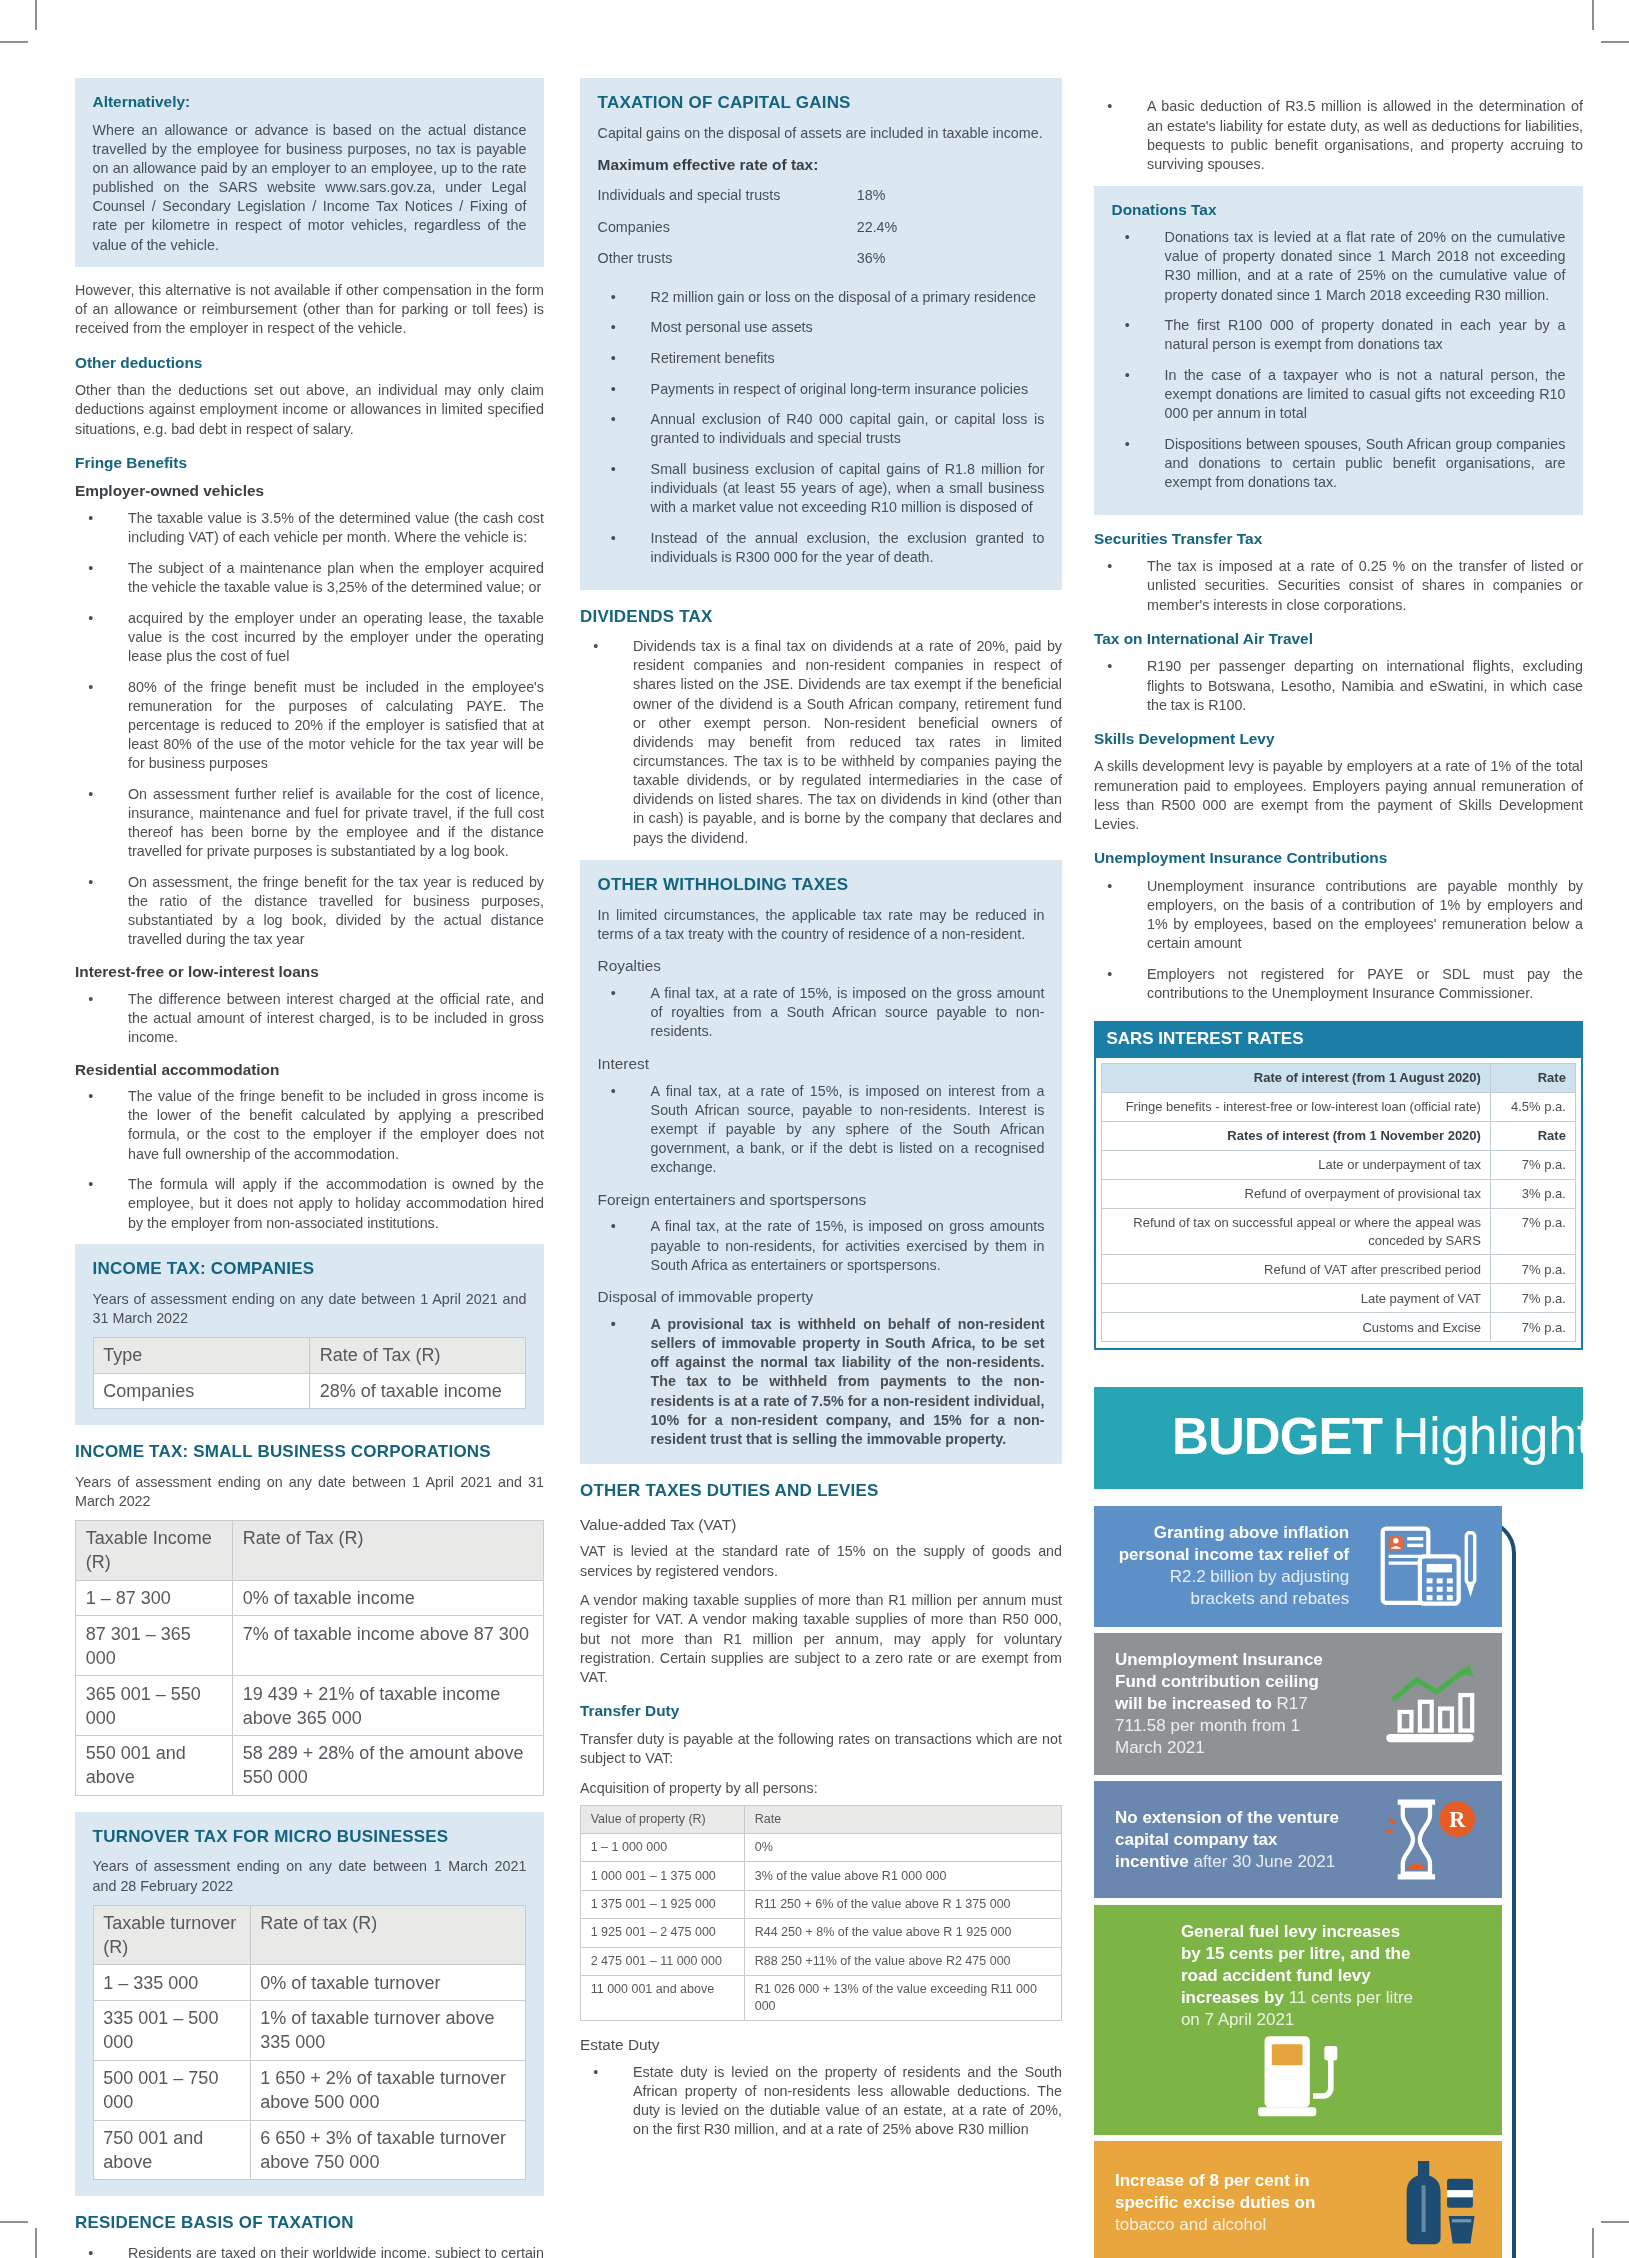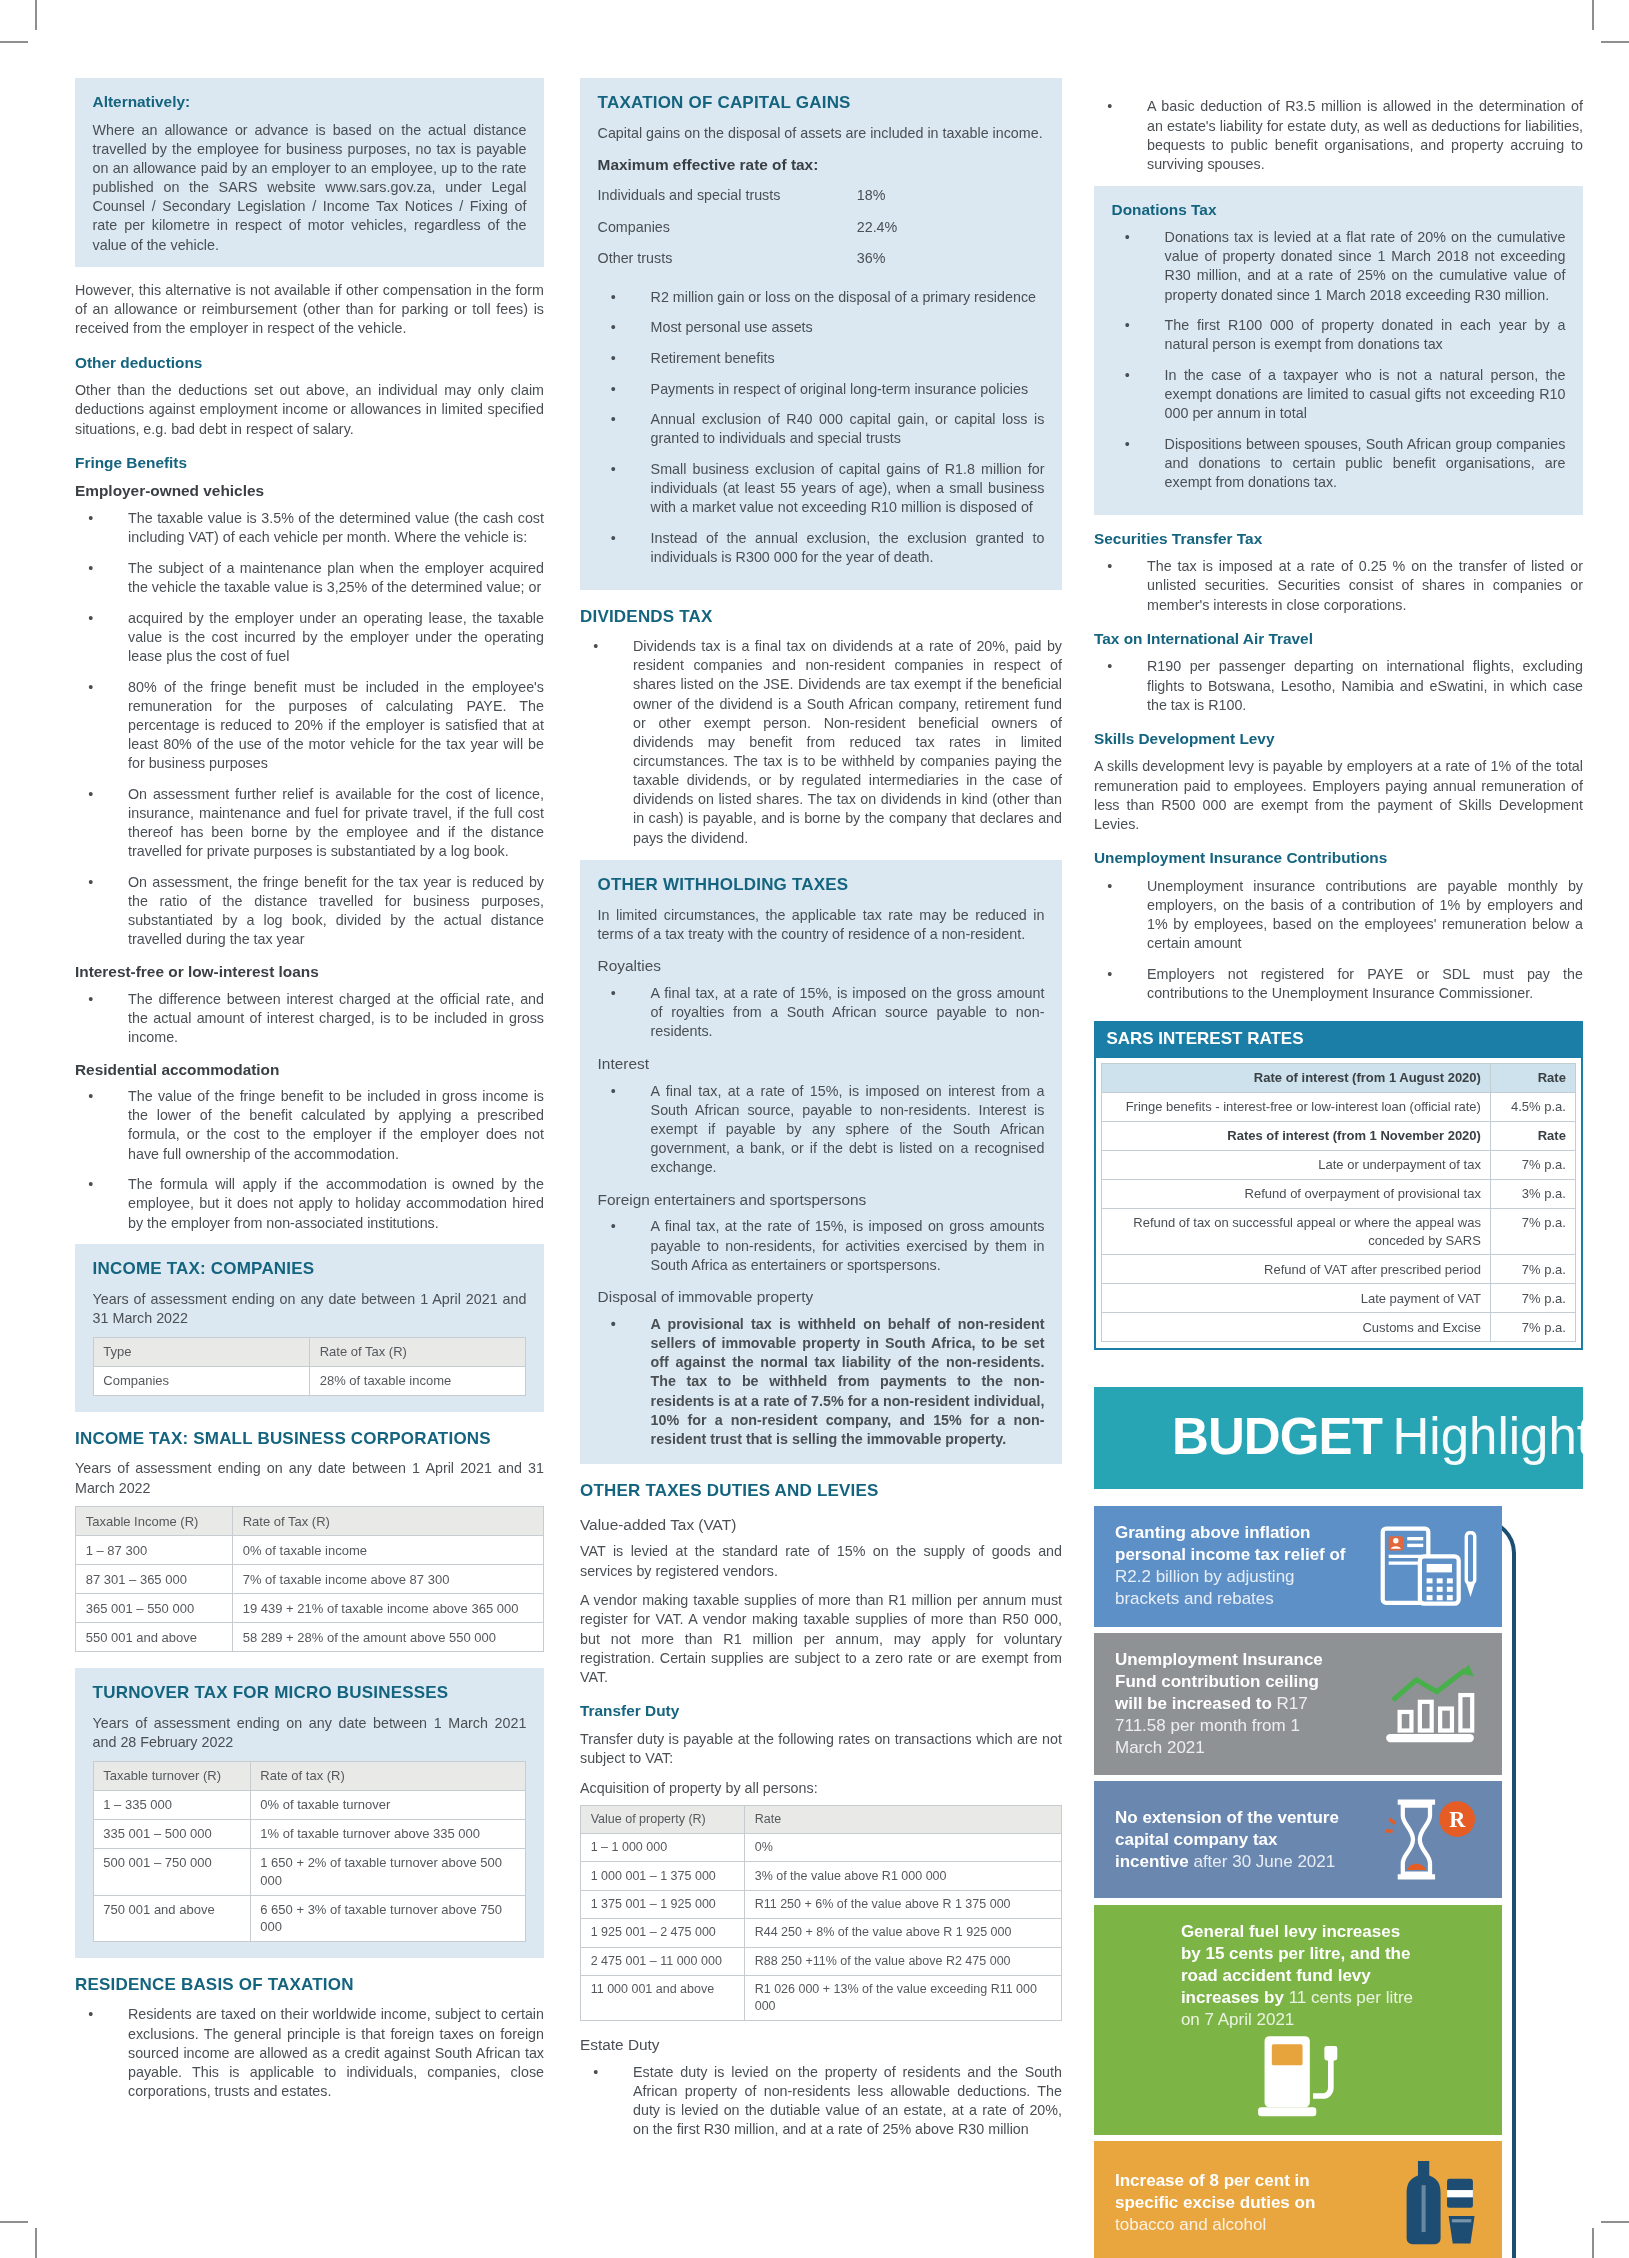--- a/index.html
+++ b/index.html
@@ -18,21 +18,21 @@
   .h-caps { color:#15647f; font-weight:bold; font-size:17px; letter-spacing:0.2px; margin:16px 0 8.8px 0; }
   .h-caps.first { margin-top:0; }
   .h-teal { color:#15647f; font-weight:bold; font-size:15.4px; margin:14px 0 8px 0; }
   .h-dark { color:#3a3f44; font-weight:bold; font-size:15.4px; margin:12.4px 0 7px 0; }
   .subtitle { text-align:justify; margin-bottom:8.8px; }
 
   ul.bl { list-style:none; margin:0 0 5.3px 0; }
   ul.bl li { position:relative; padding-left:53px; margin:0 0 11.5px 0; text-align:justify; }
   ul.bl li::before { content:"•"; position:absolute; left:13.2px; top:0; }
 
-  table.tbl { width:100%; border-collapse:collapse; font-size:13px; background:#fff; margin-bottom:5.3px; }
+  table.tbl { width:100%; border-collapse:collapse; font-size:18px; background:#fff; margin-bottom:5.3px; }
   table.tbl th, table.tbl td { border:0.9px solid #c7ccd0; padding:5.3px 9.7px; text-align:left; vertical-align:top; background:#fff; font-weight:normal; color:#55595d; }
   table.tbl th { background:#e9e9e7; }
   table.tbl.narrowfirst td:first-child, table.tbl.narrowfirst th:first-child { width:157px; }
   table.tbl.duty { font-size:12.5px; }
   table.tbl.duty td:first-child, table.tbl.duty th:first-child { width:164px; }
 
   table.rates { width:100%; border-collapse:collapse; margin:1.8px 0 10.6px 0; }
   table.rates td { padding:3.5px 0 8.8px 0; }
   table.rates td:last-child { width:42%; }
 
@@ -54,21 +54,21 @@
   .conn { position:absolute; left:5.3px; top:132px; right:67px; bottom:7px;
           border-top:4.4px solid #1c4e74; border-right:4.4px solid #1c4e74; border-top-right-radius:34px; pointer-events:none; }
   .dot { position:absolute; width:13.2px; height:13.2px; border-radius:50%; background:#1c4e74; }
   .dot.d1 { left:0px; top:126px; }
   .cards { position:relative; width:408px; margin-top:12.4px; }
   .card { display:flex; align-items:center; justify-content:space-between; color:#fff; padding:16px 21px; margin-bottom:6.2px; }
   .card-text { width:64%; font-size:17px; line-height:1.3; }
   .cb { font-weight:bold; }
   .cr { font-weight:normal; opacity:.85; }
   .card-icon { flex:0 0 auto; display:flex; align-items:center; justify-content:center; }
-  .cards .card:nth-child(1){ min-height:105px; } .cards .card:nth-child(2){ min-height:102px; }
+  .cards .card:nth-child(1){ min-height:105px;text-align:right; } .cards .card:nth-child(2){ min-height:102px; }
   .cards .card:nth-child(3){ min-height:105px; } .cards .card:nth-child(4){ min-height:119px;flex-direction:column; }
   .cards .card:nth-child(5){ min-height:124px; } .cards .card:nth-child(6){ min-height:130px; }
 </style>
 </head>
 <body>
 
 <div class="page">
 
   <div class="crop" style="left:35px;top:0;width:1.8px;height:30px;"></div>
   <div class="crop" style="left:0;top:41px;width:28px;height:1.8px;"></div>

